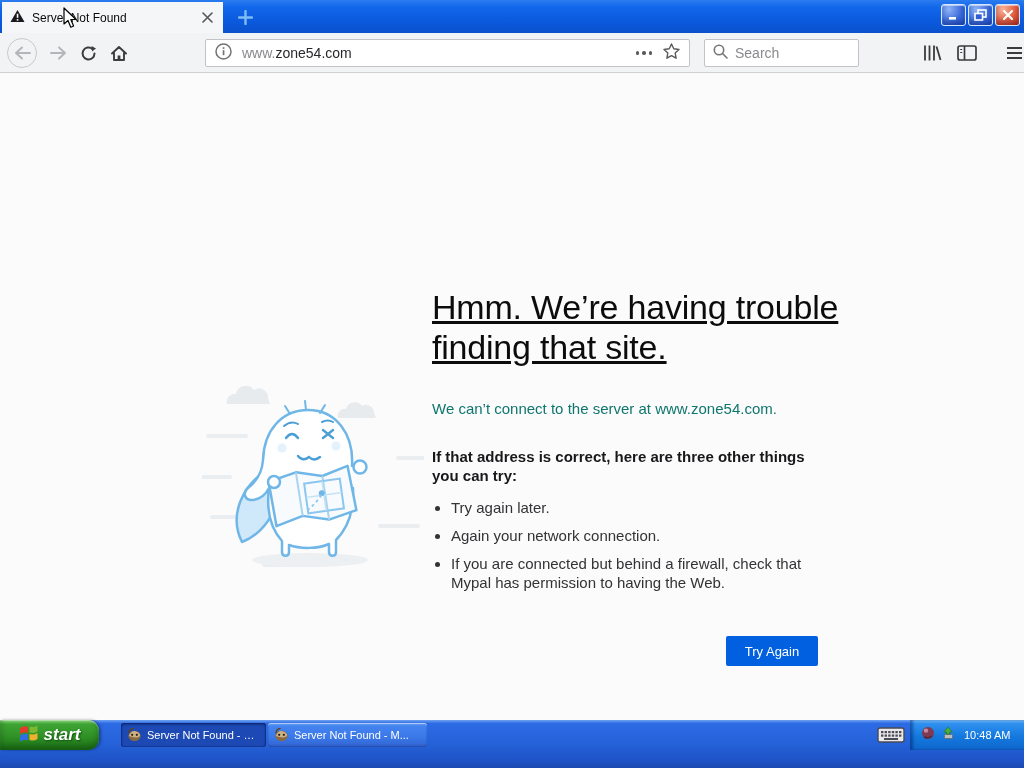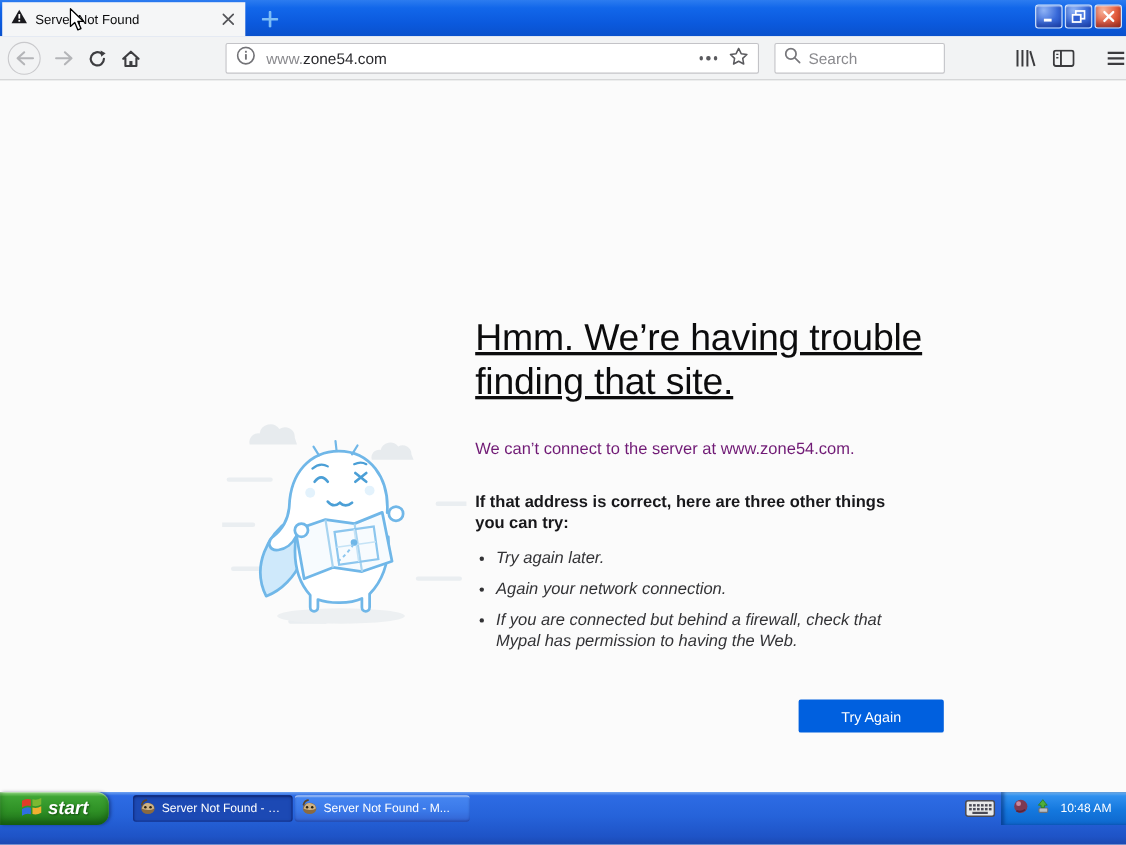--- a/index.html
+++ b/index.html
@@ -66,29 +66,29 @@
   .toolbar-right { position:absolute; left:921px; top:39px; height:28px; display:flex; align-items:center; gap:13px; }
   .tb-icon { width:22px; height:24px; display:flex; align-items:center; justify-content:center; }
 
   
   .content { position:absolute; top:74px; left:0; right:0; bottom:30px; background:#fbfbfb; }
   .illustration { position:absolute; left:202px; top:300px; }
   .err-heading {
     position:absolute; left:432px; top:213px; width:412px;
     font-size:34px; line-height:40px; font-weight:400; color:#0c0c0d; letter-spacing:-.2px;text-decoration:underline;
   }
-  .err-intro { position:absolute; left:432px; top:326px; width:410px; font-size:15px; color:#701a75; }
+  .err-intro { position:absolute; left:432px; top:326px; width:410px; font-size:15px; color:#0f766e; }
   .err-subhead {
     position:absolute; left:432px; top:373px; width:400px;
     font-size:15px; line-height:19px; font-weight:700; color:#18181b;
   }
   .err-list { position:absolute; left:451px; top:424px; width:375px; list-style:disc; }
-  .err-list li { font-size:15px; line-height:19px; color:#333336; margin-bottom:9px;font-style:italic; }
+  .err-list li { font-size:15px; line-height:19px; color:#333336; margin-bottom:9px; }
   .try-btn {
-    position:absolute; left:726px; top:562px; width:132px; height:30px;
+    position:absolute; left:726px; top:562px; width:92px; height:30px;
     border:0; border-radius:2px; background:#0060df; color:#fff;
     font-size:13px; font-family:inherit; cursor:pointer;
   }
 
   
   .taskbar {
     position:absolute; left:0; right:0; bottom:0; height:48px;
     background:linear-gradient(180deg,#6fa3f2 0%,#2d6be4 7%,#2663da 45%,#1e53c6 85%,#1b49b0 100%);
   }
   .start-btn {

